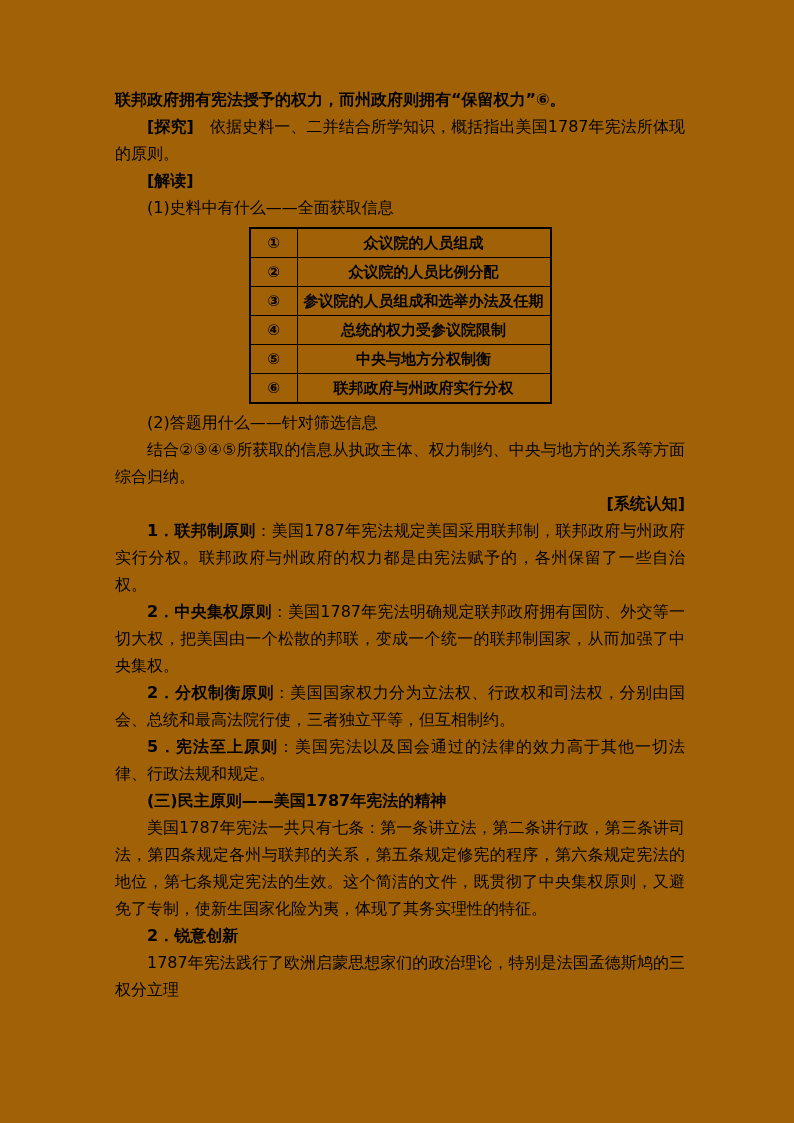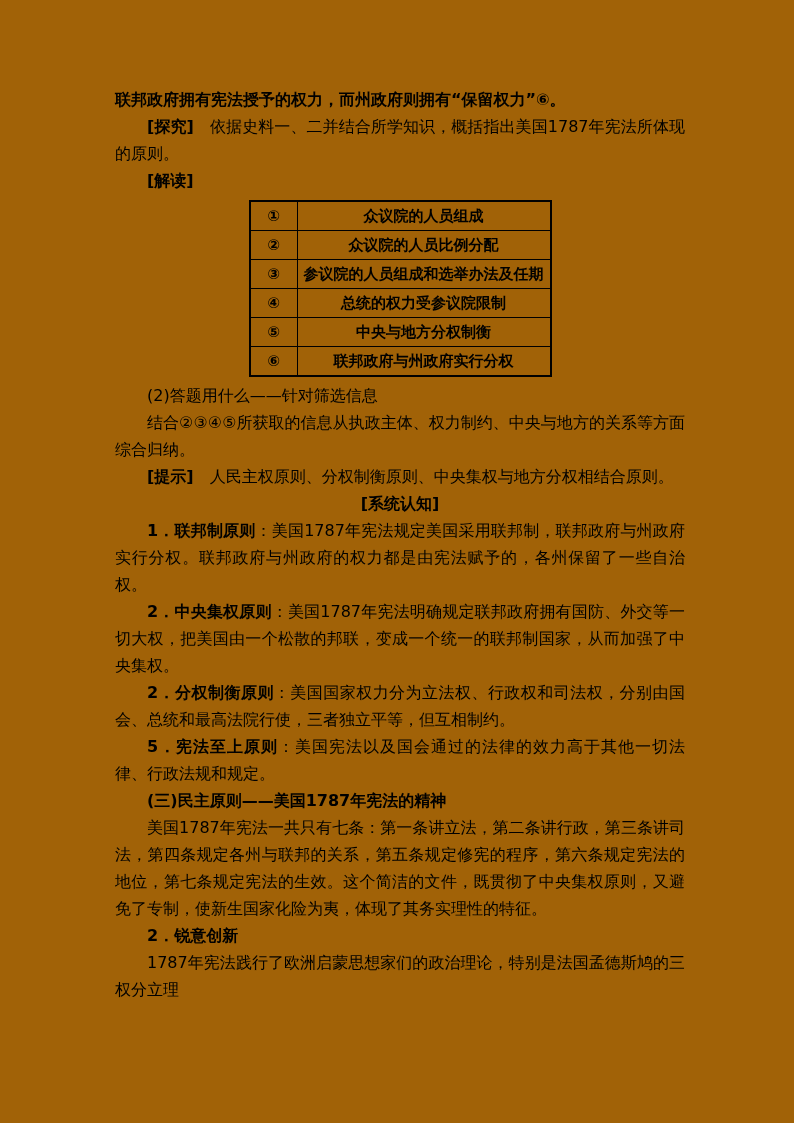--- a/index.html
+++ b/index.html
@@ -32,21 +32,21 @@
     line-height: 27px;
     text-align: justify;
   }
   p {
     margin: 0;
     padding: 0;
   }
   .indent { text-indent: 2em; }
   .b { font-weight: bold; }
   .center {
-    text-align: center;
+    text-align: right;
     text-indent: 0;
   }
   table.info-table {
     border-collapse: collapse;
     margin: 6px auto 5px auto;
     table-layout: fixed;
     width: 292px;
     border: 2px solid #000;
   }
   table.info-table td {
@@ -67,20 +67,21 @@
 
 <div class="page">
   <div class="content">
 
     <p class="b">联邦政府拥有宪法授予的权力，而州政府则拥有“保留权力”⑥。</p>
 
     <p class="indent"><span class="b">[探究]</span><span>　依据史料一、二并结合所学知识，概括指出美国1787年宪法所体现的原则。</span></p>
 
     <p class="indent b">[解读]</p>
 
+    <p class="indent">(1)史料中有什么——全面获取信息</p>
 
     <table class="info-table">
       <tbody>
         <tr>
           <td class="col-num">①</td>
           <td class="col-text">众议院的人员组成</td>
         </tr>
         <tr>
           <td class="col-num">②</td>
           <td class="col-text">众议院的人员比例分配</td>
@@ -101,21 +102,20 @@
           <td class="col-num">⑥</td>
           <td class="col-text">联邦政府与州政府实行分权</td>
         </tr>
       </tbody>
     </table>
 
     <p class="indent">(2)答题用什么——针对筛选信息</p>
 
     <p class="indent">结合②③④⑤所获取的信息从执政主体、权力制约、中央与地方的关系等方面综合归纳。</p>
 
-    <p class="indent"><span class="b">[提示]</span><span>　人民主权原则、分权制衡原则、中央集权与地方分权相结合原则。</span></p>
 
     <p class="center b">[系统认知]</p>
 
 
     <p class="indent"><span class="b">1．联邦制原则</span><span>：美国1787年宪法规定美国采用联邦制，联邦政府与州政府实行分权。联邦政府与州政府的权力都是由宪法赋予的，各州保留了一些自治权。</span></p>
 
     <p class="indent"><span class="b">2．中央集权原则</span><span>：美国1787年宪法明确规定联邦政府拥有国防、外交等一切大权，把美国由一个松散的邦联，变成一个统一的联邦制国家，从而加强了中央集权。</span></p>
 
     <p class="indent"><span class="b">2．分权制衡原则</span><span>：美国国家权力分为立法权、行政权和司法权，分别由国会、总统和最高法院行使，三者独立平等，但互相制约。</span></p>
 

